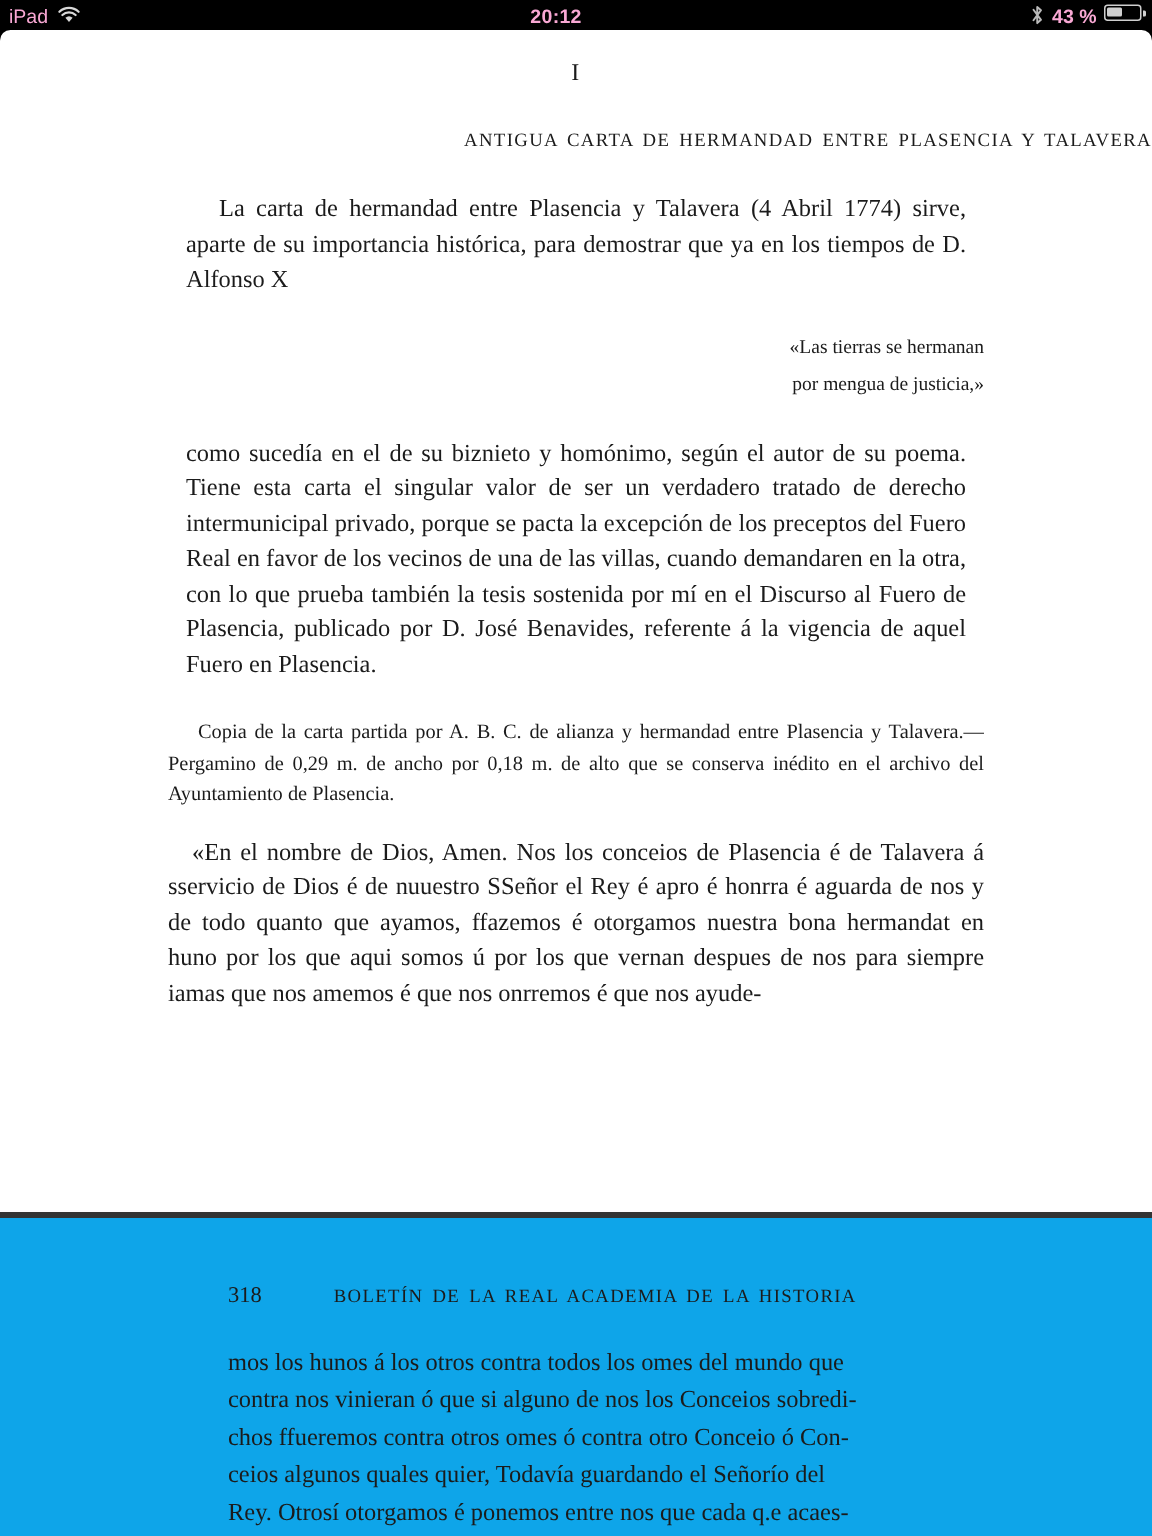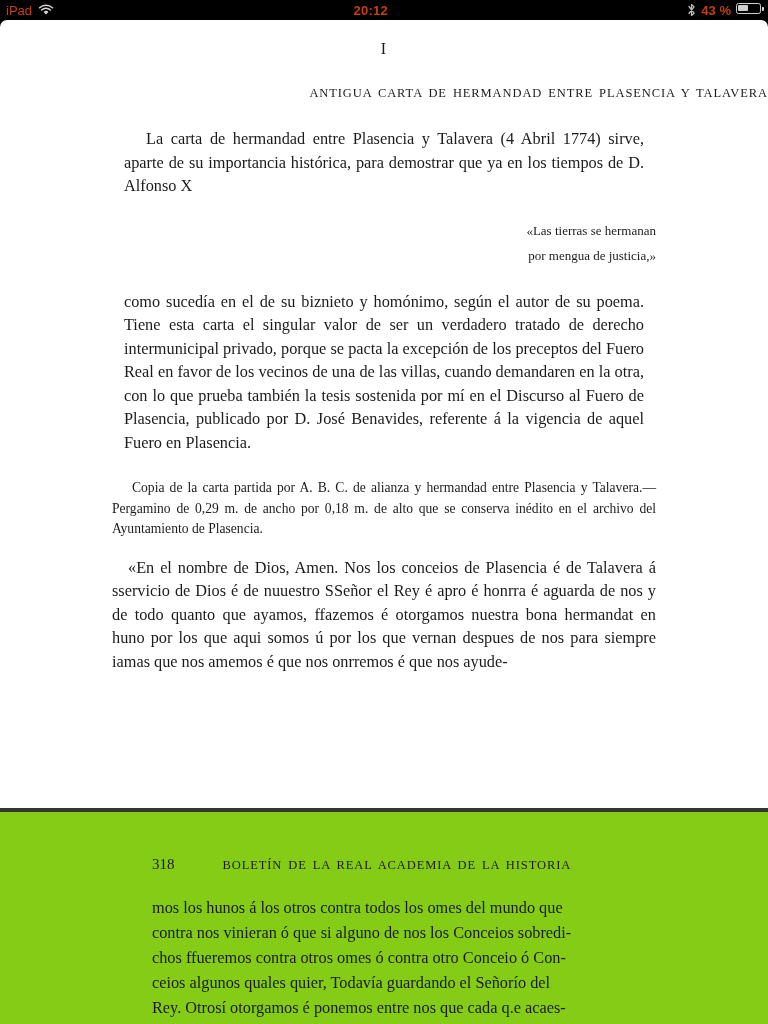--- a/index.html
+++ b/index.html
@@ -14,21 +14,21 @@
     font-family: "Liberation Serif", serif;
   }
 
   
   #status-bar {
     position: absolute;
     top: 0; left: 0;
     width: 768px;
     height: 20px;
     background: #000;
-    color: #c2410c;
+    color: #f9a8d4;
     font-family: "Liberation Sans", sans-serif;
     font-size: 13px;
     display: flex;
     align-items: center;
     z-index: 20;
   }
   #status-left {
     display: flex;
     align-items: center;
     gap: 6px;
@@ -106,21 +106,21 @@
     top: 792px; left: 0;
     width: 768px;
     height: 17px;
     background: linear-gradient(to bottom, #9a9a9a 0%, #c9c9c9 35%, #ececec 65%, #ffffff 100%);
   }
   #page-bottom {
     position: absolute;
     top: 792px; left: 0;
     width: 768px;
     height: 212px;
-    background: #84cc16;
+    background: #0ea5e9;
     overflow: hidden;
   }
 
   
   .scan {
     color: #1b1b1b;
     font-family: "Liberation Serif", serif;
   }
   .chapter-numeral {
     text-align: center;

